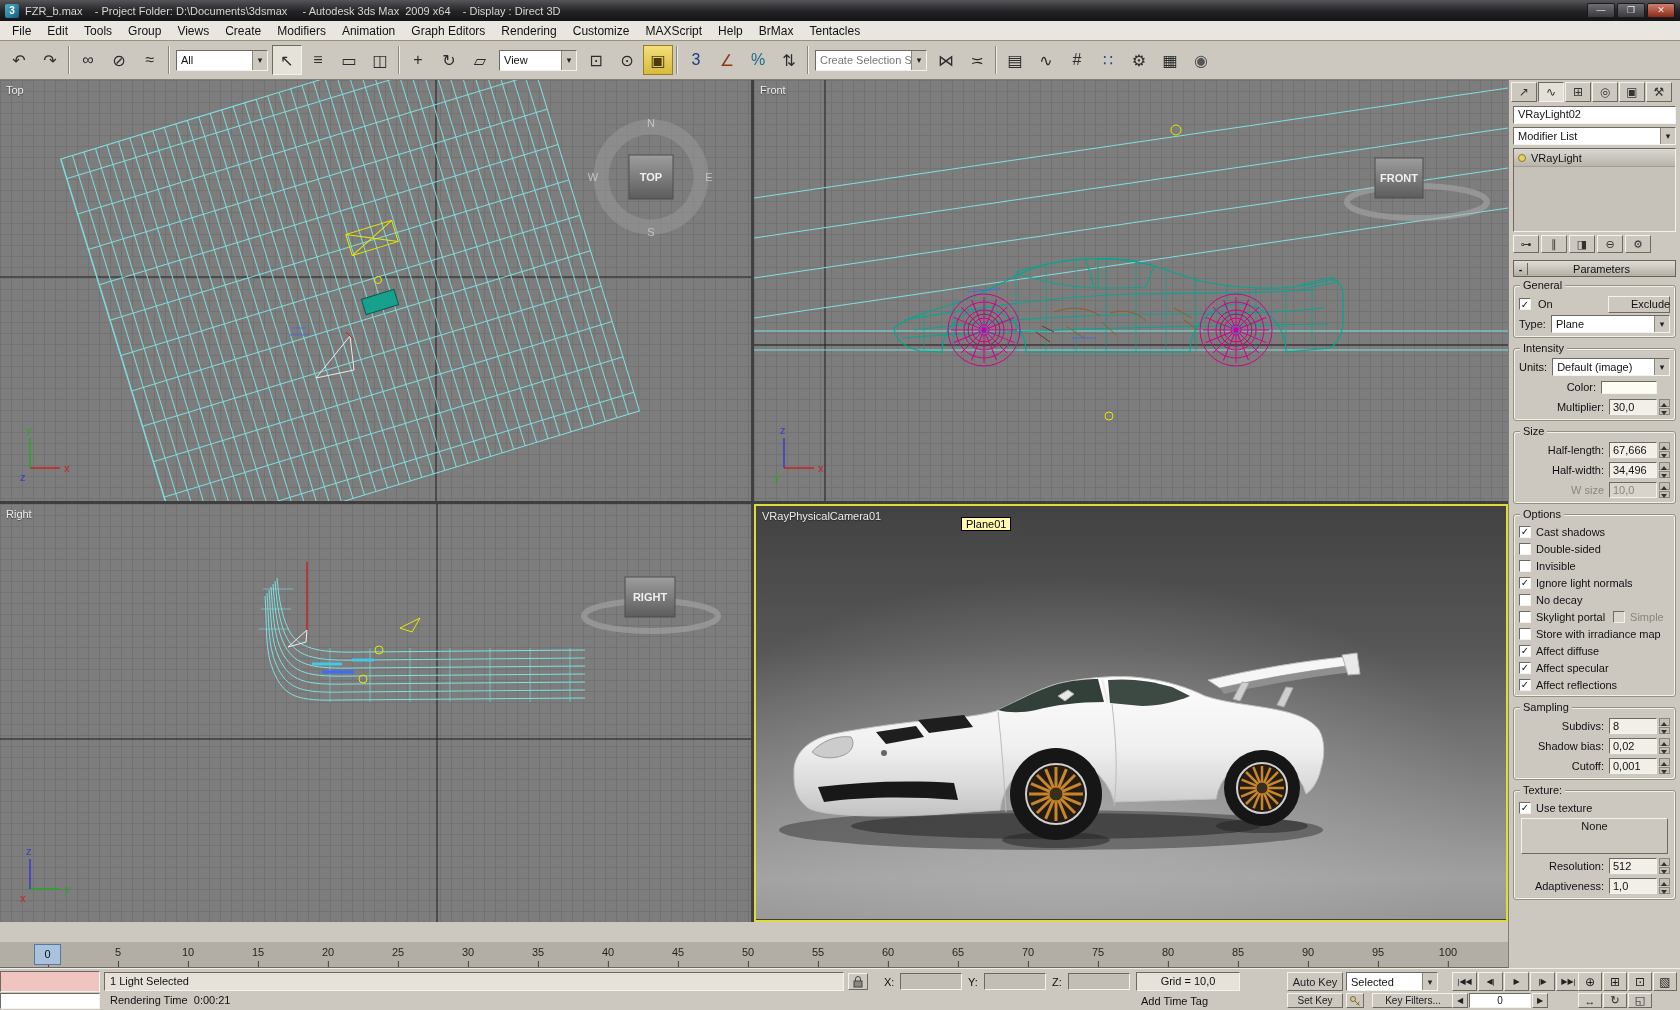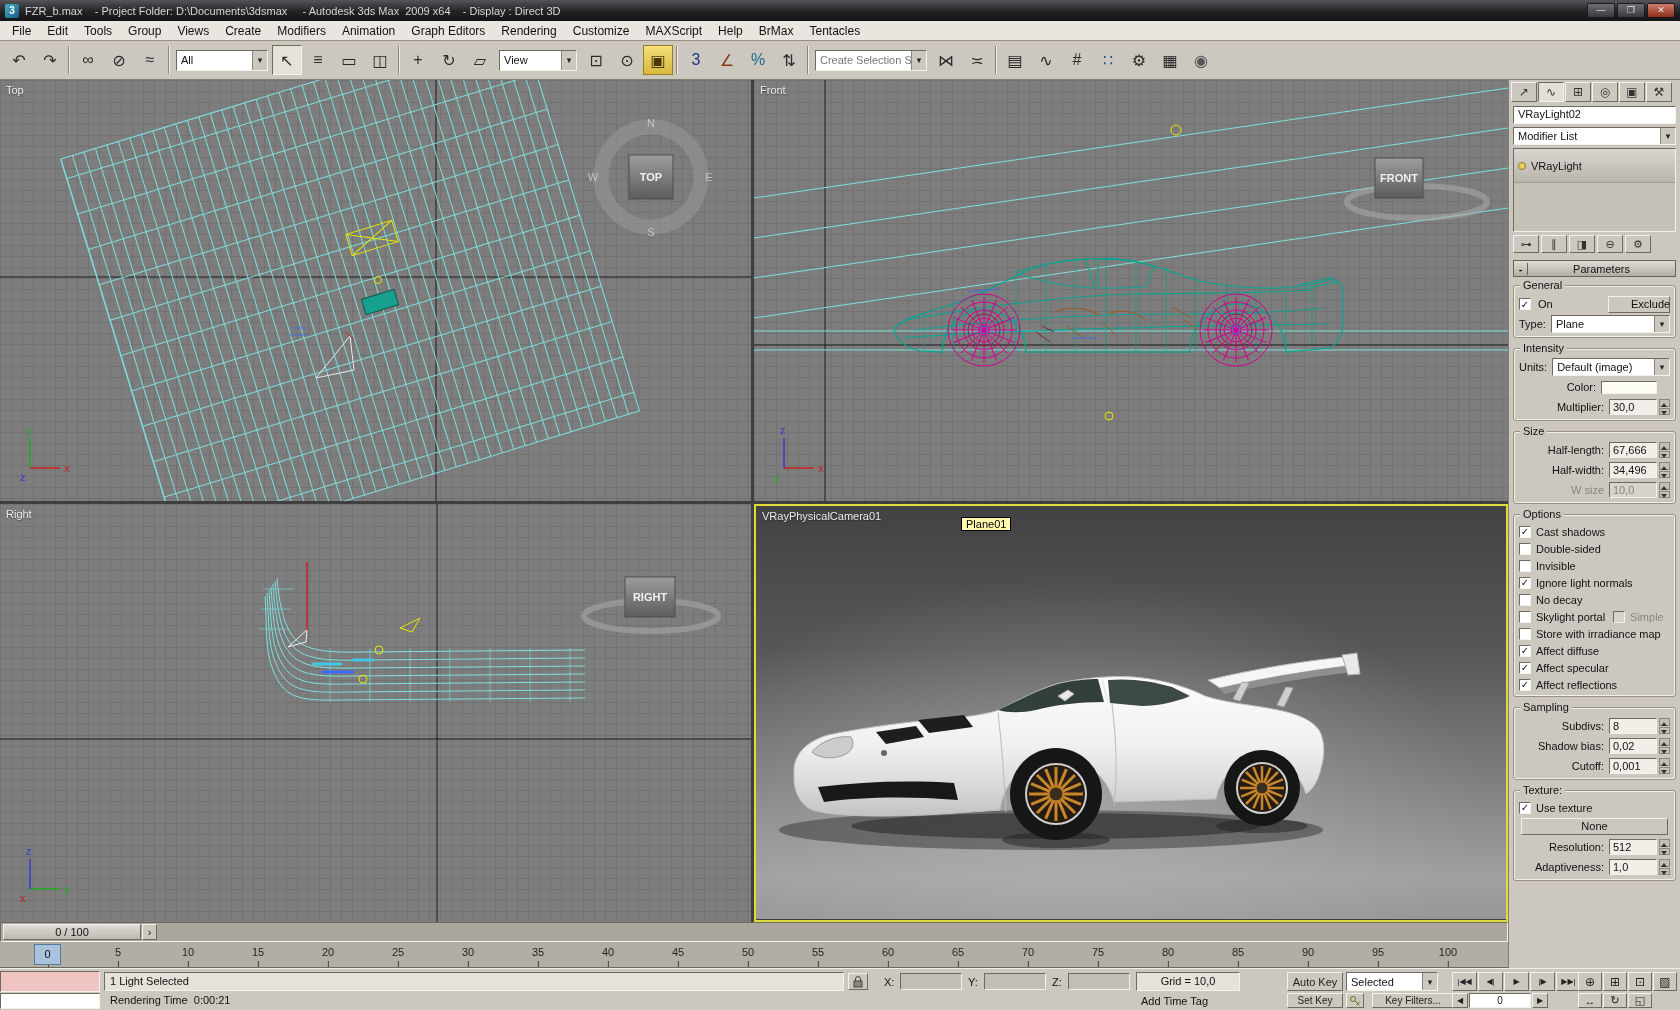--- a/index.html
+++ b/index.html
@@ -51,21 +51,21 @@
 .command-panel{position:absolute;left:1508px;top:80px;width:172px;height:888px;background:#ccc8c0;border-left:1px solid #84806f;overflow:hidden}
 .cp-tabs{display:flex;height:23px;padding:2px 2px 0;gap:1px}
 .cp-tab{width:26px;height:20px;display:flex;align-items:center;justify-content:center;font-size:12px;color:#333;background:#ccc8c0;border:1px solid;border-color:#f4f2ec #6e6a60 #6e6a60 #f4f2ec}
 .cp-tab.active{background:#e3e0d8;border-color:#6e6a60 #f4f2ec #f4f2ec #6e6a60}
 .cp-namerow{padding:3px 4px 2px}
 .cp-input{background:#fff;border:1px solid;border-color:#6e6a60 #f4f2ec #f4f2ec #6e6a60;height:18px;font-size:11px;padding:1px 4px}
 .cp-dd{height:18px;background:#fff;border:1px solid;border-color:#6e6a60 #f4f2ec #f4f2ec #6e6a60;display:flex;align-items:center}
 .cp-dd span:first-child{flex:1;padding:0 4px;white-space:nowrap;overflow:hidden}
 .modlist{margin:1px 4px 3px}
 .mod-stack{margin:0 4px;height:84px;background:#c6c2ba;border:1px solid;border-color:#6e6a60 #f4f2ec #f4f2ec #6e6a60}
-.stack-row{height:34px;display:flex;align-items:center;padding:0 4px;background:linear-gradient(#dad7d0,#b9b5ad);border-bottom:1px solid #a29e94}
+.stack-row{height:18px;display:flex;align-items:center;padding:0 4px;background:linear-gradient(#dad7d0,#b9b5ad);border-bottom:1px solid #a29e94}
 .bulb{width:8px;height:8px;border-radius:50%;background:#e8d060;border:1px solid #8a7a20;margin-right:5px}
 .stack-btns{display:flex;gap:2px;padding:3px 4px}
 .stack-btn{width:26px;height:18px;display:flex;align-items:center;justify-content:center;font-size:11px;background:#ccc8c0;border:1px solid;border-color:#f4f2ec #6e6a60 #6e6a60 #f4f2ec;color:#333}
 .rollout{margin:4px 4px 8px;height:17px;background:linear-gradient(#e0ddd6,#b2aea4);border:1px solid #68645a;display:flex;align-items:center;font-size:11px}
 .rollout .minus{width:14px;text-align:center;border-right:1px solid #68645a;font-weight:bold}
 .rollout .r-label{flex:1;text-align:center}
 .cp-group{position:relative;border:1px solid #96927f;box-shadow:1px 1px 0 #f2f0ea inset,-1px -1px 0 #f2f0ea inset;border-radius:3px;margin:4px 4px 10px;padding:8px 3px 3px}
 .g-title{position:absolute;top:-7px;left:6px;background:#ccc8c0;padding:0 3px;font-size:11px}
 .cp-row{display:flex;align-items:center;height:20px;padding:0 2px;gap:2px}
 .cp-check-row{display:flex;align-items:center;height:17px;padding:0 2px}
@@ -77,21 +77,21 @@
 .spin{width:11px;height:16px;display:flex;flex-direction:column;gap:1px}
 .spin i{flex:1;background:#c4c0b8;border:1px solid #8a8678;position:relative}
 .spin i.up::after,.spin i.dn::after{content:"";position:absolute;left:1px;border:3px solid transparent}
 .spin i.up::after{top:0;border-bottom:4px solid #333}
 .spin i.dn::after{top:2px;border-top:4px solid #333}
 .cb{width:12px;height:12px;flex:0 0 12px;background:#fff;border:1px solid;border-color:#6e6a60 #f4f2ec #f4f2ec #6e6a60;display:inline-flex;align-items:center;justify-content:center;font-size:10px;margin-right:5px;color:#111}
 .cb.on::after{content:"✓"}
 .cb.dis{background:#d8d4cc;margin-left:8px}
 .cp-btn{background:#ccc8c0;border:1px solid;border-color:#f4f2ec #6e6a60 #6e6a60 #f4f2ec;height:17px;line-height:15px;text-align:center;font-size:11px;padding:0 22px}
 .cp-btn.excl{margin-left:auto;width:62px}
-.cp-btn.none{margin:2px 4px;height:17px}
+.cp-btn.none{margin:2px 4px;height:36px}
 .swatch{width:56px;height:13px;background:#fdfdf4;border:1px solid;border-color:#6e6a60 #f4f2ec #f4f2ec #6e6a60;margin-right:13px}
 
 
 .trackbar{position:absolute;left:0;top:922px;width:1508px;height:20px;background:#aba79f;border:1px solid;border-color:#6e6a60 #f4f2ec #f4f2ec #6e6a60;display:flex;align-items:center}
 .time-slider-handle{position:absolute;left:2px;top:1px;width:138px;height:16px;background:linear-gradient(#e0ddd6,#bdb9b1);border:1px solid;border-color:#f4f2ec #6e6a60 #6e6a60 #f4f2ec;text-align:center;line-height:15px;font-size:11px}
 .slider-next{position:absolute;left:141px;top:1px;width:15px;height:16px;background:#ccc8c0;border:1px solid;border-color:#f4f2ec #6e6a60 #6e6a60 #f4f2ec;text-align:center;line-height:14px;font-size:11px}
 .ruler{position:absolute;left:0;top:942px;width:1508px;height:26px;background:#b2aea6;border-bottom:1px solid #6e6a60;overflow:hidden}
 .tick{position:absolute;top:4px;transform:translateX(-50%);font-size:11px;color:#26261f}
 .tick::after{content:"";position:absolute;left:50%;top:15px;width:1px;height:6px;background:#44443a}
 .frame-marker{position:absolute;left:34px;top:2px;width:27px;height:21px;background:#a9c3de;border:1px solid #56789a;text-align:center;line-height:19px;font-size:11px;z-index:2}
@@ -654,24 +654,20 @@
         <span class="f-lab">Adaptiveness:</span>
         <div class="cp-num">1,0</div>
         <div class="spin">
             <i class="up"></i>
             <i class="dn"></i>
           </div>
       </div>
     </div>
   </div>
 
-  <div class="trackbar">
-    <div class="time-slider-handle">0 / 100</div>
-    <div class="slider-next">›</div>
-  </div>
 
   <div class="ruler">
     <div class="frame-marker">0</div>
     <div>
         <div class="tick" style="left:48px"><span>0</span></div>
         <div class="tick" style="left:118px"><span>5</span></div>
         <div class="tick" style="left:188px"><span>10</span></div>
         <div class="tick" style="left:258px"><span>15</span></div>
         <div class="tick" style="left:328px"><span>20</span></div>
         <div class="tick" style="left:398px"><span>25</span></div>

